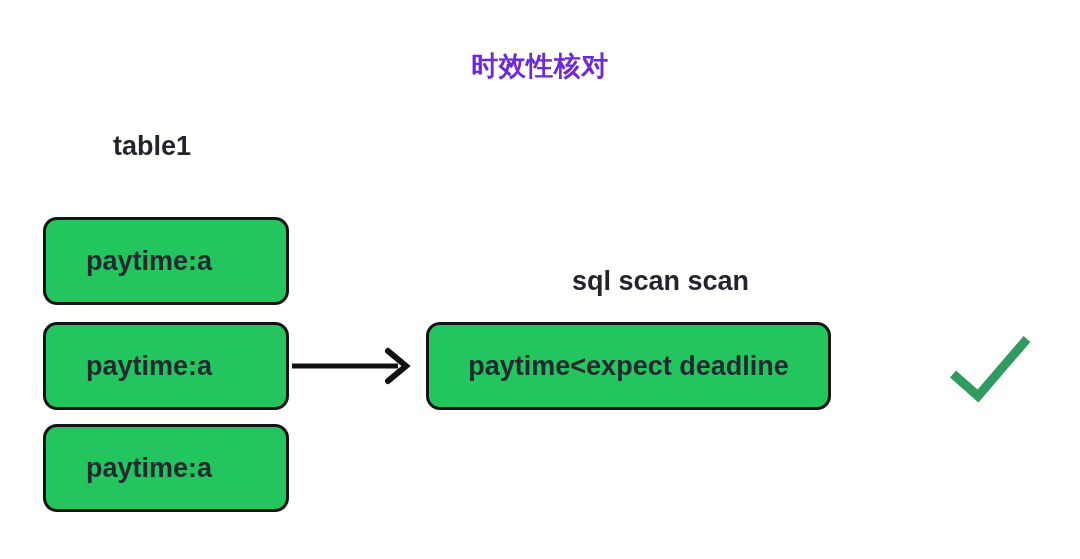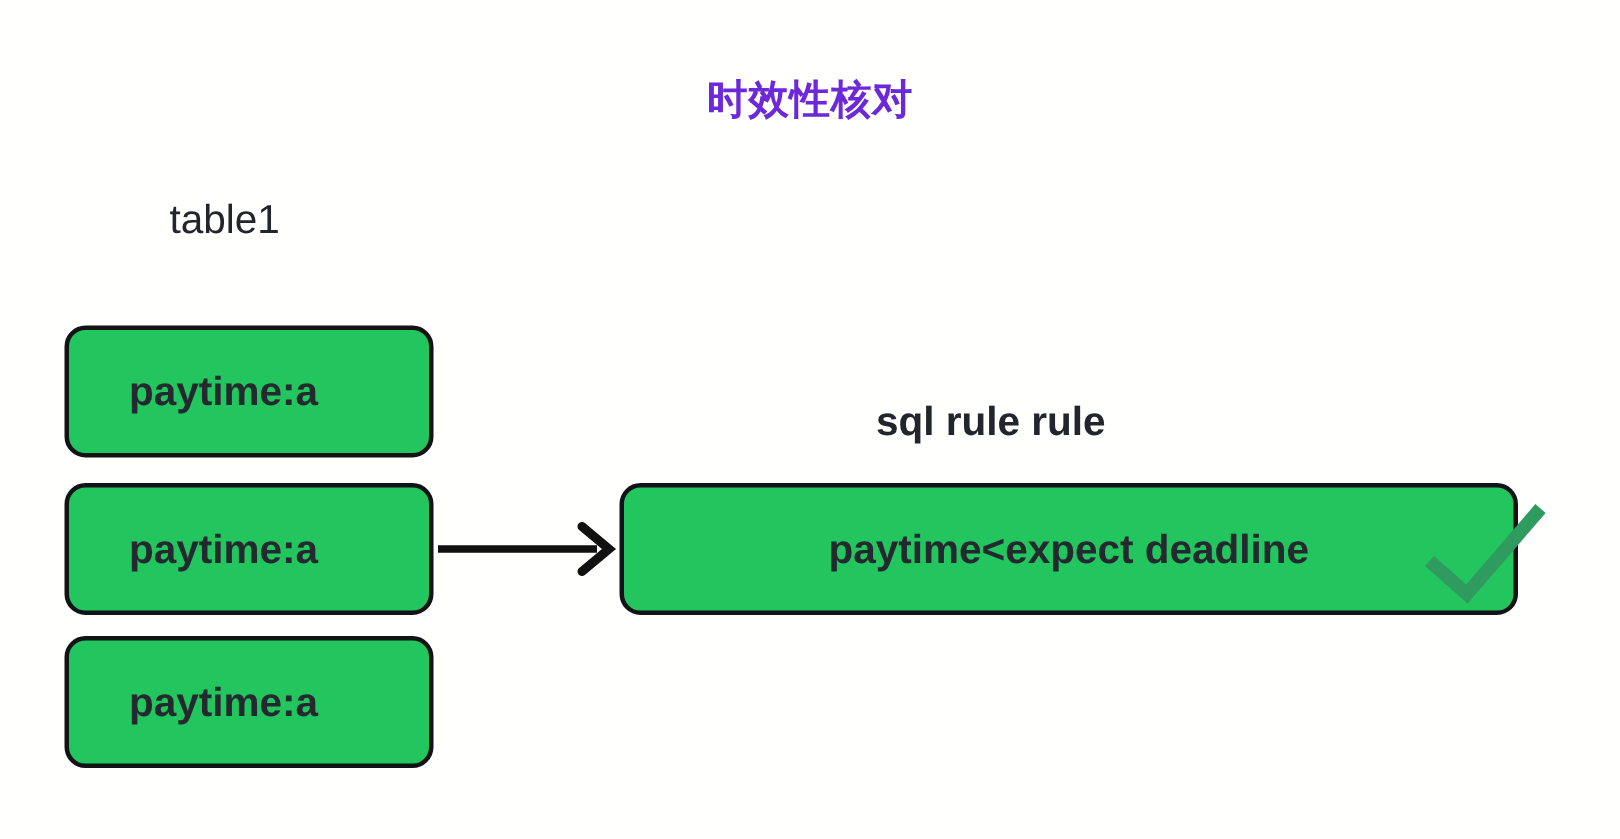--- a/index.html
+++ b/index.html
@@ -34,21 +34,21 @@
     color: #6d28d9;
     letter-spacing: 0.5px;
   }
 
   
   .table-label {
     position: absolute;
     left: 113px;
     top: 131px;
     font-size: 27px;
-    font-weight: normal;
+    font-weight: bold;
     color: #22262c;
   }
 
   
   .scan-label {
     position: absolute;
     left: 413px;
     top: 266px;
     width: 495px;
     text-align: center;
@@ -82,23 +82,23 @@
   }
   .record-box .node-text {
     padding-left: 40px;
   }
   #record-box-1 { top: 217px; }
   #record-box-2 { top: 322px; }
   #record-box-3 { top: 424px; }
 
   
   #rule-box {
-    left: 413px;
+    left: 426px;
     top: 322px;
-    width: 599px;
+    width: 405px;
     height: 88px;
     justify-content: center;
   }
 
   
   .flow-arrow {
     position: absolute;
     left: 290px;
     top: 346px;
     width: 122px;
@@ -134,21 +134,21 @@
 
   <div id="record-box-3" class="node-box record-box">
     <span class="node-text">paytime:a</span>
   </div>
 
   <svg class="flow-arrow" viewBox="0 0 122 40">
     <line x1="2" y1="20" x2="108" y2="20" stroke="#111111" stroke-width="5" stroke-linecap="butt"></line>
     <polyline points="98,5 116,20 98,35" fill="none" stroke="#111111" stroke-width="6" stroke-linecap="round" stroke-linejoin="miter"></polyline>
   </svg>
 
-  <div class="scan-label">sql rule rule</div>
+  <div class="scan-label">sql scan scan</div>
 
   <div id="rule-box" class="node-box">
     <span class="node-text">paytime&lt;expect deadline</span>
   </div>
 
   <svg class="check-mark" viewBox="0 0 90 72">
     <polyline points="8,42 33,64 82,7" fill="none" stroke="#2f9b5e" stroke-width="9" stroke-linecap="butt" stroke-linejoin="miter"></polyline>
   </svg>
 
 </div>

